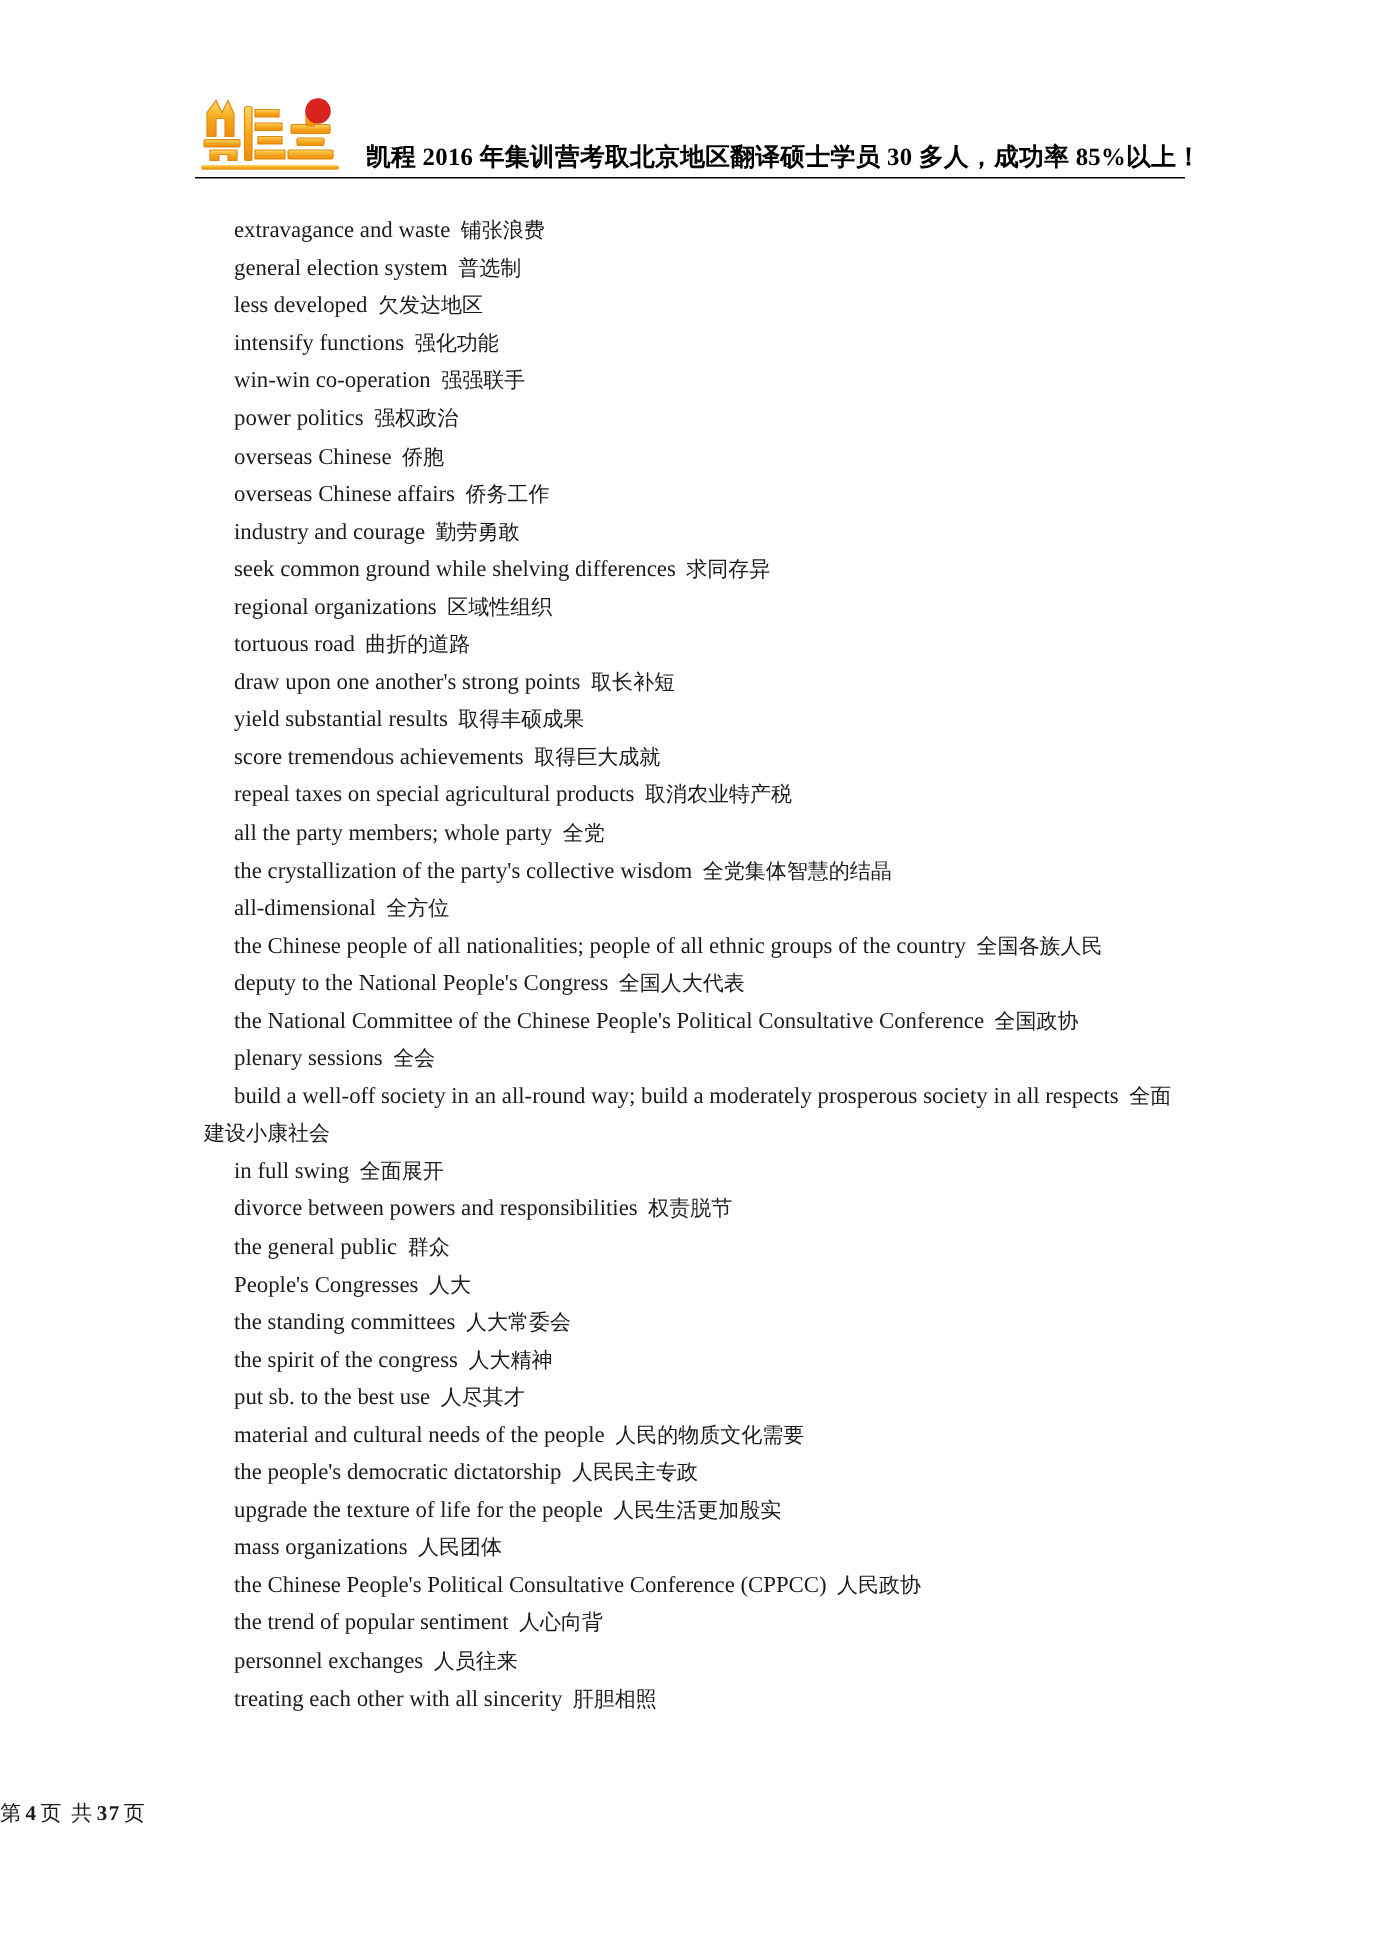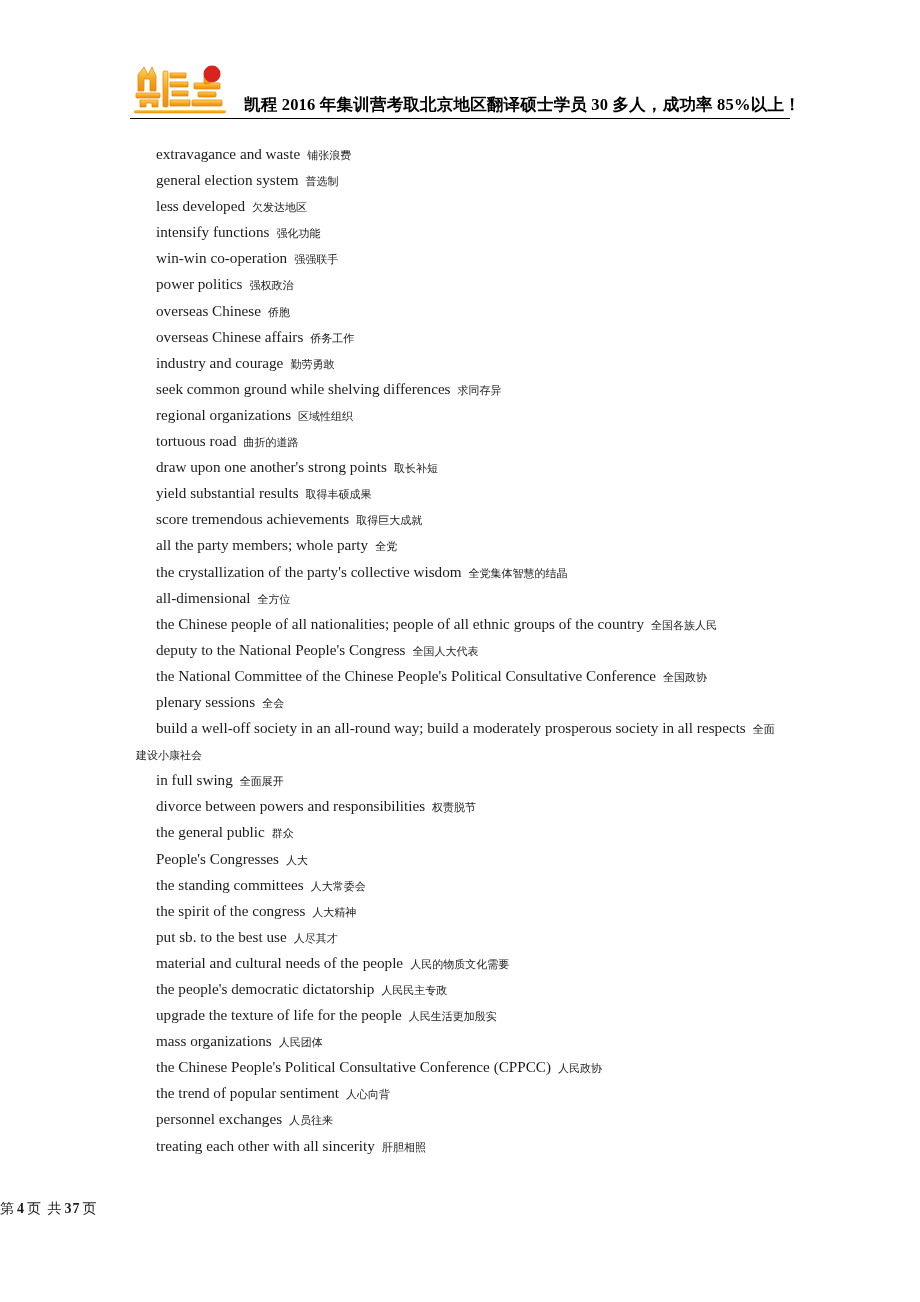--- a/index.html
+++ b/index.html
@@ -81,22 +81,22 @@
     white-space: normal;
     word-spacing: 0px;
   }
 
   .entry .en {
     font-family: "Liberation Serif", "DejaVu Serif", serif;
     margin-left: 20px;
   }
 
   .entry .cn {
-    font-family: Liberation Mono, monospace;
-    font-size: 11px;
+    font-family: Liberation Serif, serif;
+    font-size: 14px;
     margin-left: 7px;
   }
 
   
   .entry.wrap {
     width: 645px;
   }
 
   
   .footer {
@@ -175,20 +175,21 @@
     <div class="entry"><span class="en">power politics</span><span class="cn">强权政治</span></div>
     <div class="entry"><span class="en">overseas Chinese</span><span class="cn">侨胞</span></div>
     <div class="entry"><span class="en">overseas Chinese affairs</span><span class="cn">侨务工作</span></div>
     <div class="entry"><span class="en">industry and courage</span><span class="cn">勤劳勇敢</span></div>
     <div class="entry"><span class="en">seek common ground while shelving differences</span><span class="cn">求同存异</span></div>
     <div class="entry"><span class="en">regional organizations</span><span class="cn">区域性组织</span></div>
     <div class="entry"><span class="en">tortuous road</span><span class="cn">曲折的道路</span></div>
     <div class="entry"><span class="en">draw upon one another's strong points</span><span class="cn">取长补短</span></div>
     <div class="entry"><span class="en">yield substantial results</span><span class="cn">取得丰硕成果</span></div>
     <div class="entry"><span class="en">score tremendous achievements</span><span class="cn">取得巨大成就</span></div>
+    <div class="entry"><span class="en">repeal taxes on special agricultural products</span><span class="cn">取消农业特产税</span></div>
     <div class="entry"><span class="en">all the party members; whole party</span><span class="cn">全党</span></div>
     <div class="entry"><span class="en">the crystallization of the party's collective wisdom</span><span class="cn">全党集体智慧的结晶</span></div>
     <div class="entry"><span class="en">all-dimensional</span><span class="cn">全方位</span></div>
     <div class="entry"><span class="en">the Chinese people of all nationalities; people of all ethnic groups of the country</span><span class="cn">全国各族人民</span></div>
     <div class="entry"><span class="en">deputy to the National People's Congress</span><span class="cn">全国人大代表</span></div>
     <div class="entry"><span class="en">the National Committee of the Chinese People's Political Consultative Conference</span><span class="cn">全国政协</span></div>
     <div class="entry"><span class="en">plenary sessions</span><span class="cn">全会</span></div>
     <div class="entry wrap"><span class="en">build a well-off society in an all-round way; build a moderately prosperous society in all respects</span><span class="cn">全面建设小康社会</span></div>
     <div class="entry"><span class="en">in full swing</span><span class="cn">全面展开</span></div>
     <div class="entry"><span class="en">divorce between powers and responsibilities</span><span class="cn">权责脱节</span></div>

